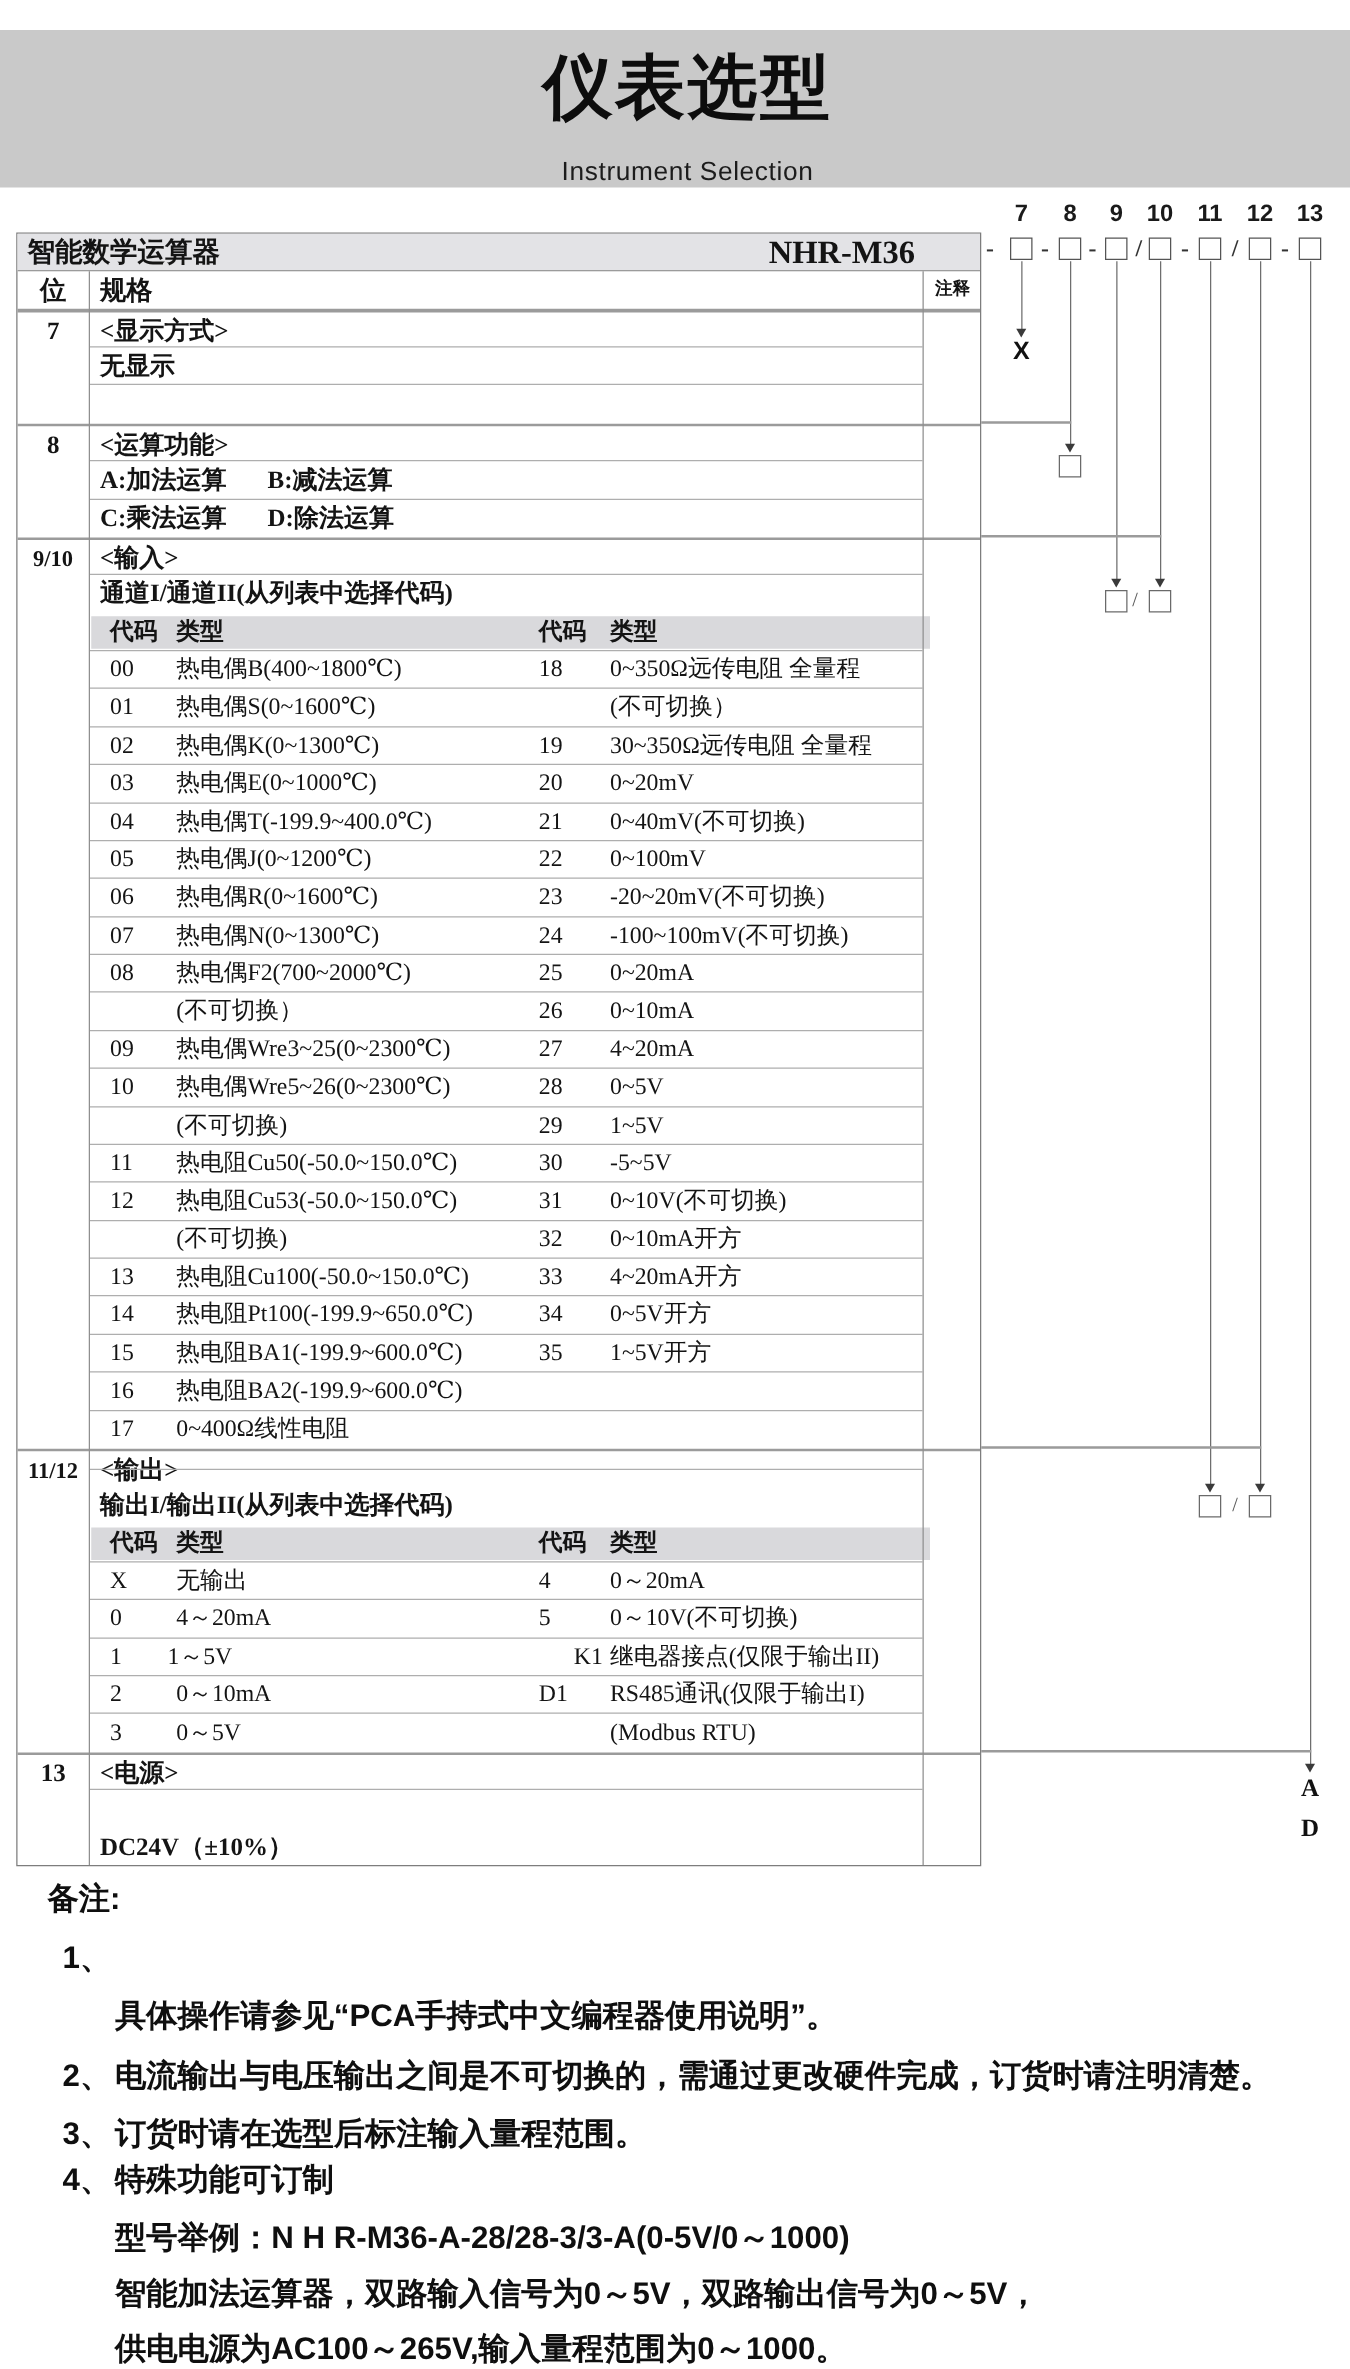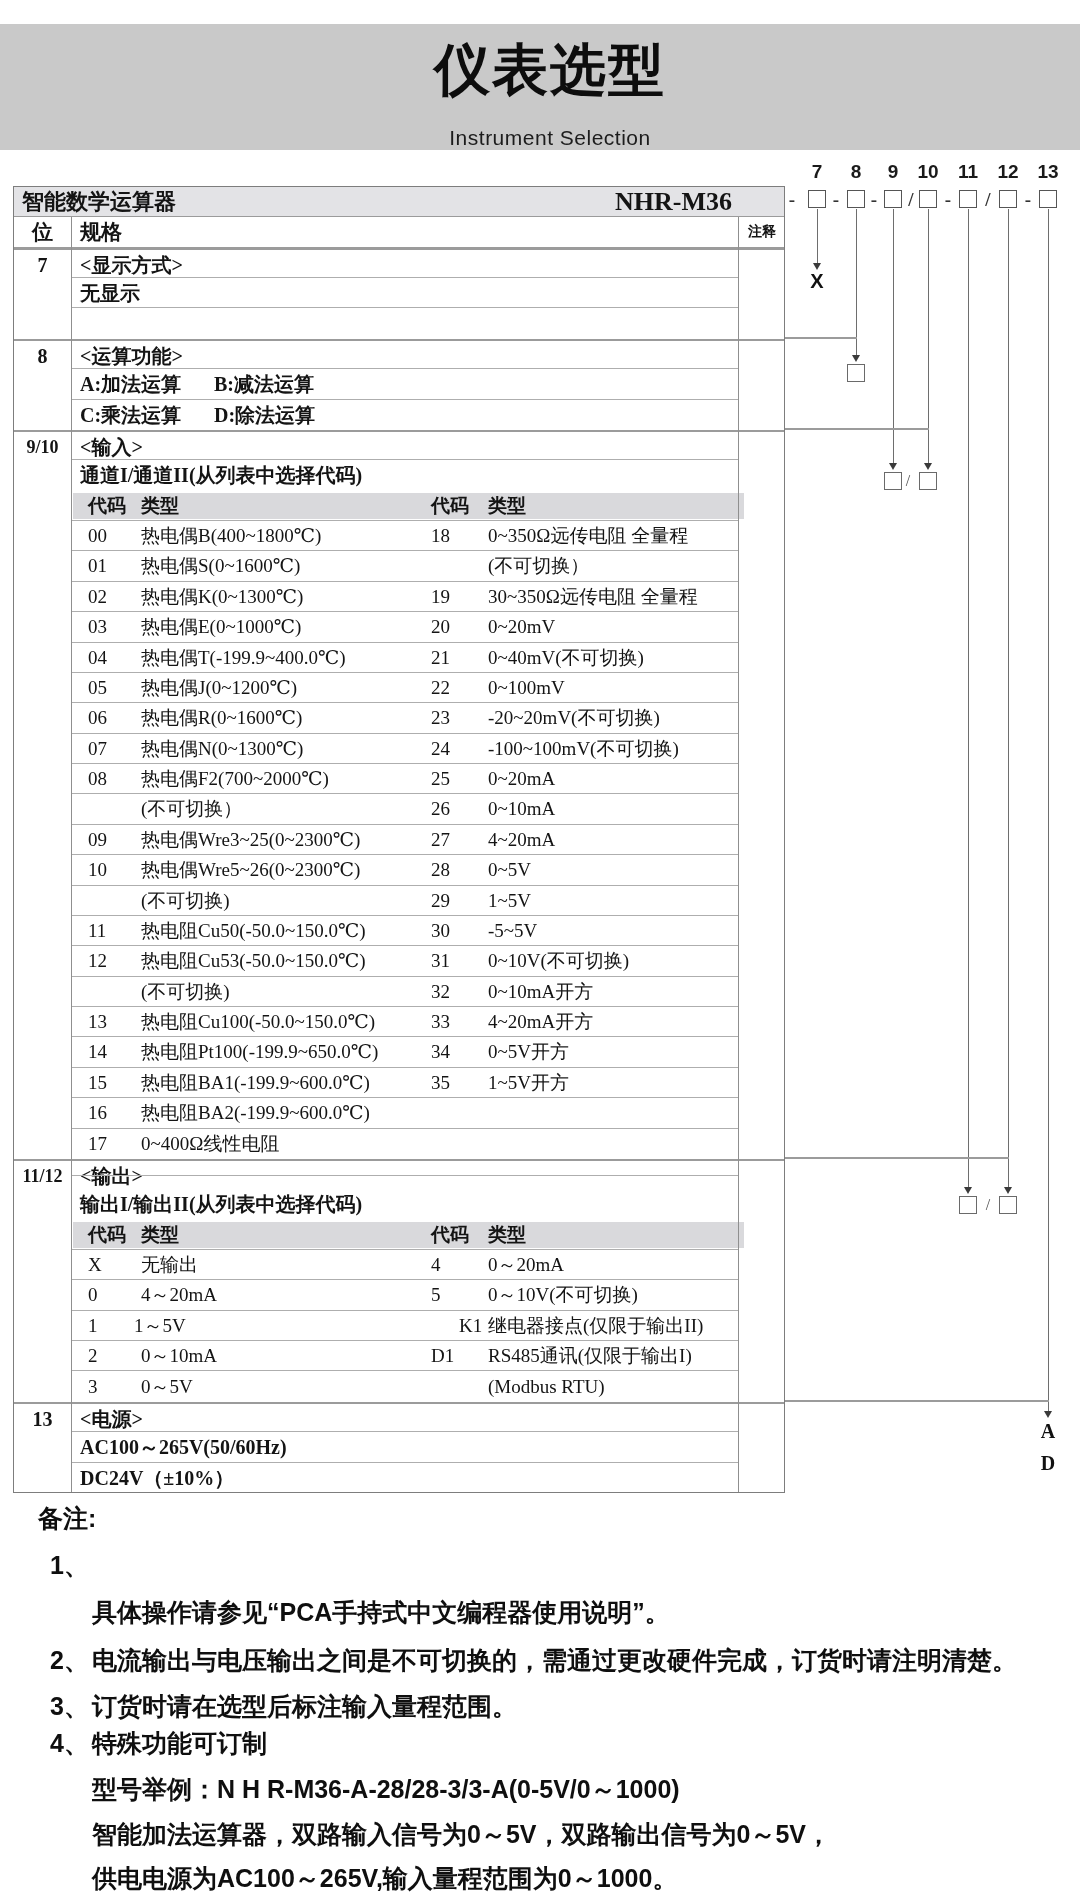--- a/index.html
+++ b/index.html
@@ -297,24 +297,20 @@
     <div class="trow" style="top: 1184.51px; height: 30.372px; line-height: 30.372px;">
       <div class="cell" style="left: 74px;">3</div>
       <div class="cell" style="left: 127px;">0～5V</div>
       <div class="cell" style="left: 474px;">(Modbus RTU)</div>
     </div>
     <div class="trow major" style="top: 1214.88px; height: 30.372px; line-height: 30.372px;">
       <div class="poslab">13</div>
       <div class="cell spec b" style="left: 66px;">&lt;电源&gt;</div>
       <div class="subborder"></div>
     </div>
-    <div class="trow" style="top: 1245.25px; height: 30.372px; line-height: 30.372px;">
-      <div class="cell spec b" style="left: 66px;">AC100～265V(50/60Hz)</div>
-      <div class="subborder"></div>
-    </div>
     <div class="trow" style="top: 1275.62px; height: 30.372px; line-height: 30.372px;">
       <div class="cell spec b" style="left: 66px;">DC24V（±10%）</div>
     </div>
     <div class="vline" style="left: 57px; top: 30.372px; bottom: 0px;"></div>
     <div class="vline" style="left: 724px; top: 30.372px; bottom: 0px;"></div>
   </div>
 
 <div class="abs" id="diagram" style="left:0;top:0;width:1080px;height:1895px;pointer-events:none;">
     <div class="digit" style="left: 800px;">7</div>
     <div class="dbox" style="left: 808px;"></div>

